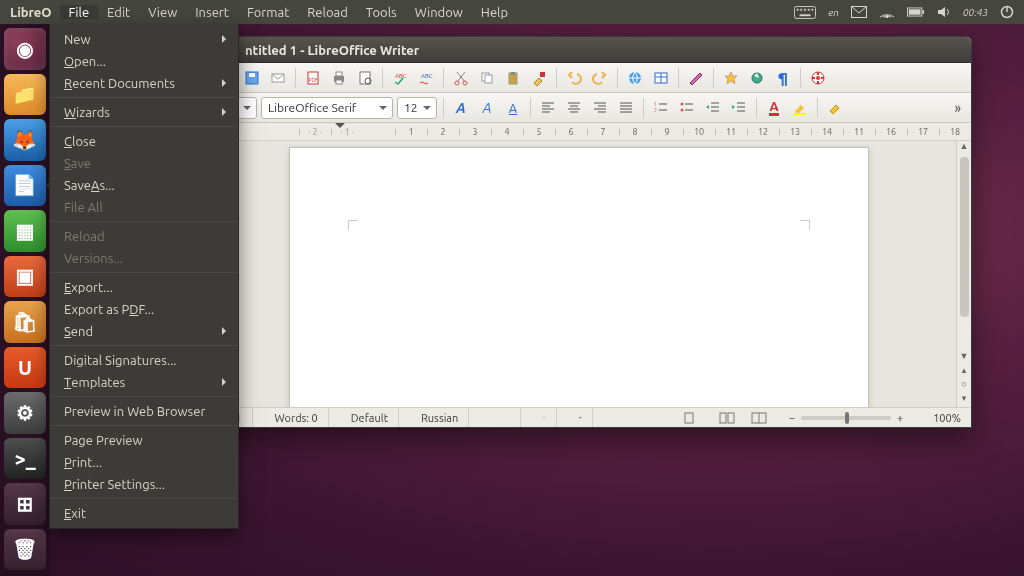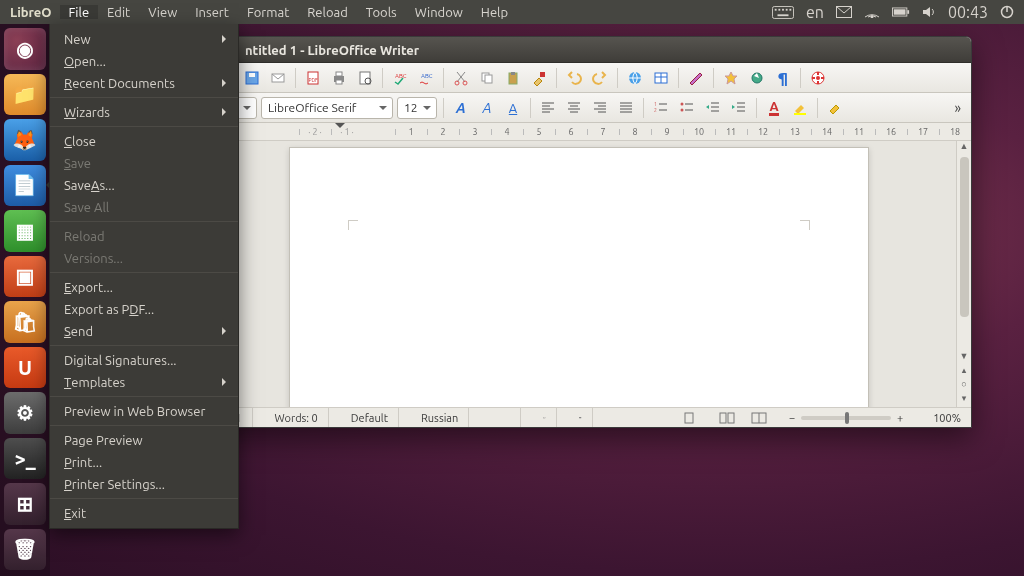--- a/index.html
+++ b/index.html
@@ -16,21 +16,21 @@
     position: absolute; top:0; left:0; right:0; height:24px;
     background: #464641;
     display:flex; align-items:center;
     color:#d8d5cf;
     z-index: 50;
   }
   .top-panel .app-name { font-weight:bold; padding:0 8px 0 10px; color:#e1decb; }
   .top-panel .menu-item { padding:0 9px; height:24px; line-height:24px; cursor:default; }
   .top-panel .menu-item.active { background:#3a3a36; color:#fff; }
   .panel-right { margin-left:auto; display:flex; align-items:center; gap:12px; padding-right:10px; }
-  .panel-right .ind { font-size:16px; color:#d6d2cc; display:inline-flex; align-items:center; }
+  .panel-right .ind { font-size:10px; color:#d6d2cc; display:inline-flex; align-items:center;font-style:italic; }
   .panel-right svg { display:block; }
 
   
   .launcher {
     position:absolute; top:24px; left:0; bottom:0; width:50px;
     background: rgba(30,12,25,0.55);
     padding-top:4px;
     display:flex; flex-direction:column; align-items:center; gap:4px;
     z-index: 40;
   }
@@ -268,21 +268,21 @@
 <div class="dropdown" id="dropdown">
     <div class="mi">New<span class="arrow"></span></div>
     <div class="mi"><span class="ul">O</span>pen...</div>
     <div class="mi"><span class="ul">R</span>ecent Documents<span class="arrow"></span></div>
     <hr>
     <div class="mi"><span class="ul">W</span>izards<span class="arrow"></span></div>
     <hr>
     <div class="mi"><span class="ul">C</span>lose</div>
     <div class="mi dim"><span class="ul">S</span>ave</div>
     <div class="mi">Save <span class="ul">A</span>s...</div>
-    <div class="mi dim">Save All</div>
+    <div class="mi dim">File All</div>
     <hr>
     <div class="mi dim">Reload</div>
     <div class="mi dim">Versions...</div>
     <hr>
     <div class="mi"><span class="ul">E</span>xport...</div>
     <div class="mi">Export as P<span class="ul">D</span>F...</div>
     <div class="mi"><span class="ul">S</span>end<span class="arrow"></span></div>
     <hr>
     <div class="mi">Digital Signatures...</div>
     <div class="mi"><span class="ul">T</span>emplates<span class="arrow"></span></div>

